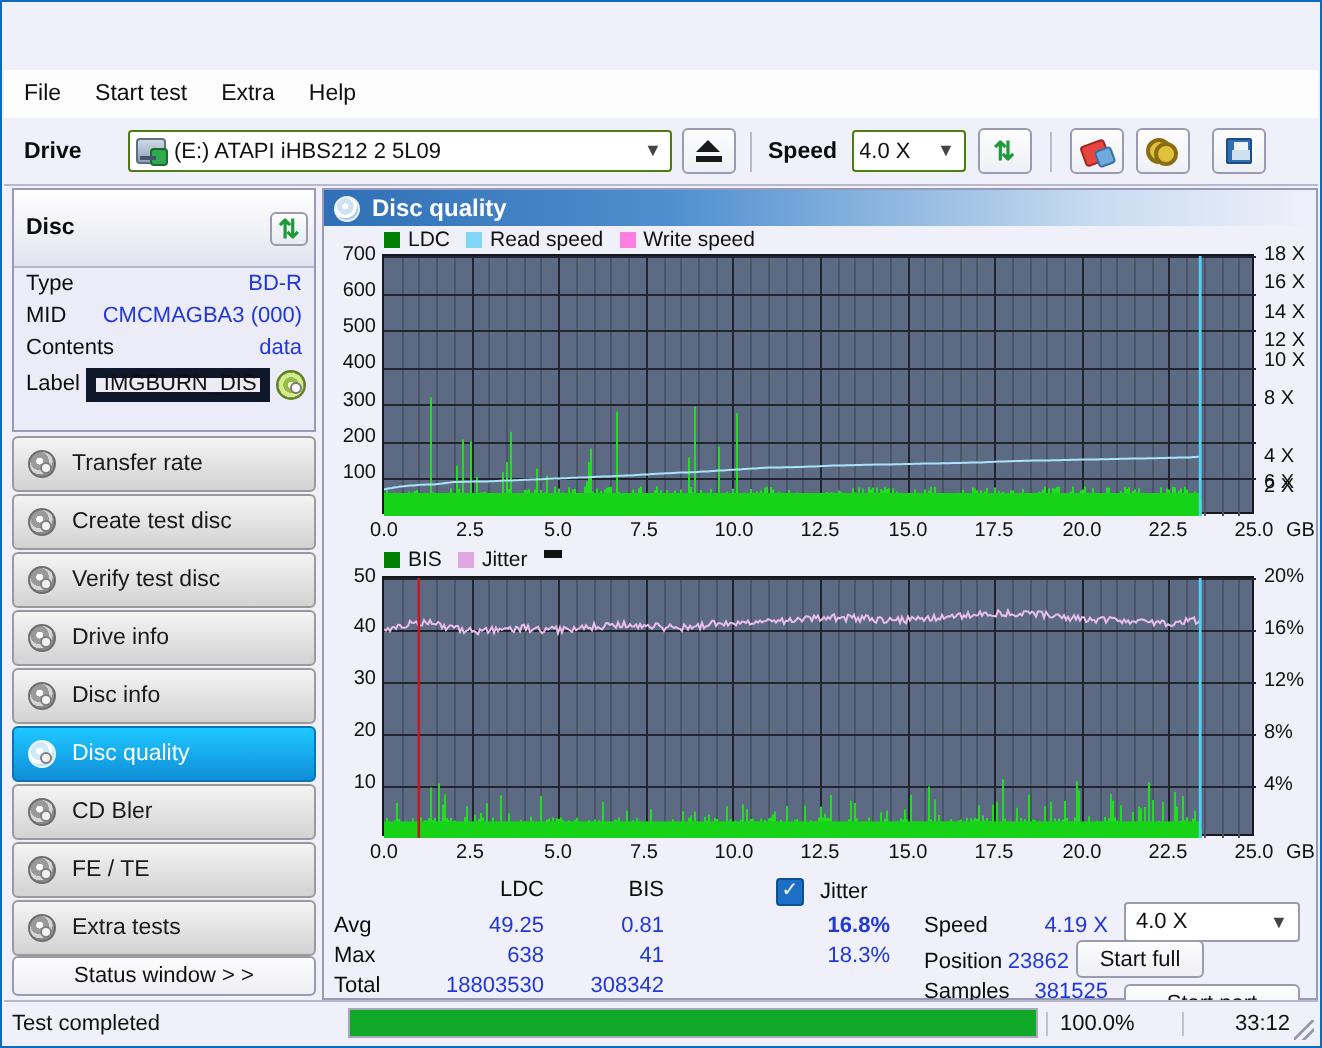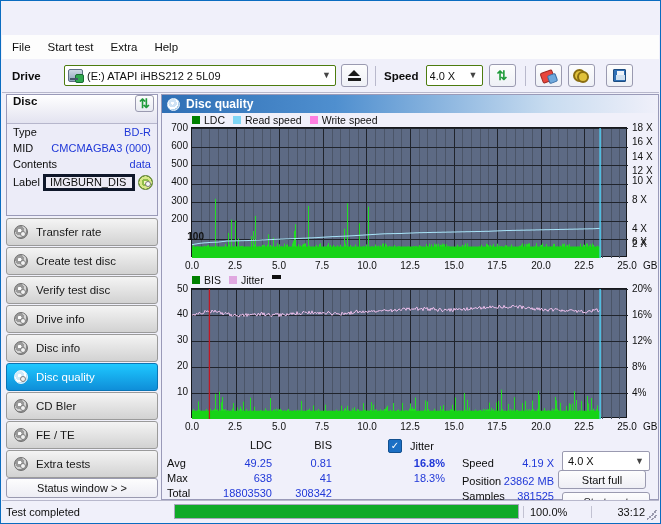--- a/index.html
+++ b/index.html
@@ -102,35 +102,35 @@
   .floppy::after{content:"";position:absolute;left:2px;bottom:1px;width:9px;height:5px;background:#cfe0f0;}
 
   
   .leftcol { position:absolute; left:1px; top:93px; width:158px; height:406px; }
 
   .disc-panel {
     position:absolute; left:4px; top:0; width:152px; height:122px;
     background:#ececf8; border:1px solid #9a9ab8;
   }
   .disc-head {
-    height:29px; background:linear-gradient(#ffffff,#e3e3f0);
+    height:39px; background:linear-gradient(#ffffff,#e3e3f0);
     border-bottom:1px solid #b6b6cc;
-    display:flex;padding:0 3px 0 6px;
+    display:flex;align-items:center;padding:0 3px 0 6px;
   }
   .disc-head .t { font-weight:bold; font-size:11.5px; flex:1; color:#0c0c0c; }
   .disc-head .b {
     width:19px;height:17px;background:linear-gradient(#fdfdfd,#e8eaf2);
     border:1px solid #9a9ab0;border-radius:3px;display:flex;align-items:center;justify-content:center;
   }
   .drow { display:flex; align-items:center; height:16px; padding:0 6px; }
   .dk { color:#0c0c0c; font-size:11px; }
   .dv { flex:1; text-align:right; color:#2038d8; font-size:11px; }
   .labelrow { display:flex; align-items:center; height:20px; padding:0 4px 0 6px; gap:3px; }
   .labelbox {
-    flex:1; height:17px; background:#eceaf4; border:3px solid #0f172a;
+    flex:1; height:17px; background:#eceaf4; border:5px solid #0f172a;
     display:flex;align-items:center;padding-left:4px;color:#101010;font-size:11px;
   }
   .cdicon{width:15px;height:15px;border-radius:50%;
     background:radial-gradient(circle at 50% 50%,#f7f7c8 0 18%,#8fbf4a 19% 42%,#d8e88a 43% 66%,#7aa83c 67% 100%);
     border:1px solid #5d7f2c;position:relative;}
   .cdicon::after{content:"";position:absolute;left:5.5px;top:5.5px;width:4px;height:4px;border-radius:50%;background:#fafafa;border:1px solid #7a7a7a;}
 
   .navlist { position:absolute; left:4px; top:124px; width:152px; }
   .navbtn {
     height:28px; margin-bottom:1px;
@@ -825,21 +825,21 @@
             <line x1="408.1" y1="0" x2="408.1" y2="130" stroke="#4fd2f5" stroke-width="1.4"></line>
           </svg>
       </div>
 
       <div class="axlabel yl" style="left:0;  top:8px;  width:26px;">700</div>
       <div class="axlabel yl" style="left:0;  top:26px; width:26px;">600</div>
       <div class="axlabel yl" style="left:0;  top:44px; width:26px;">500</div>
       <div class="axlabel yl" style="left:0;  top:62px; width:26px;">400</div>
       <div class="axlabel yl" style="left:0;  top:81px; width:26px;">300</div>
       <div class="axlabel yl" style="left:0;  top:99px; width:26px;">200</div>
-      <div class="axlabel yl" style="left:16px;  top:117px;width:26px;font-weight:bold;">100</div>
+      <div class="axlabel yl" style="left:0;  top:117px;width:26px;">100</div>
 
       <div class="axlabel r" style="left:470px; top:8px;">18 X</div>
       <div class="axlabel r" style="left:470px; top:22px;">16 X</div>
       <div class="axlabel r" style="left:470px; top:37px;">14 X</div>
       <div class="axlabel r" style="left:470px; top:51px;">12 X</div>
       <div class="axlabel r" style="left:470px; top:61px;">10 X</div>
       <div class="axlabel r" style="left:470px; top:80px;">8 X</div>
       <div class="axlabel r" style="left:470px; top:95px;margin-top:27px;">6 X</div>
       <div class="axlabel r" style="left:470px; top:109px;">4 X</div>
       <div class="axlabel r" style="left:470px; top:124px;">2 X</div>
@@ -1384,21 +1384,21 @@
 
         <div class="st" style="left:300px; top:18px;">Speed</div>
         <div class="sv" style="left:340px; top:18px; width:52px;">4.19 X</div>
         <div class="rcombo" style="left:400px; top:12px; width:88px;">
           <span class="cv">4.0 X</span>
           <span class="chev">▼</span>
         </div>
 
         <div class="st" style="left:300px; top:36px;">Position</div>
         <div class="sv" style="left:334px; top:36px; width:58px;">23862 MB</div>
-        <div class="rbtn" style="left:396px; top:31px; width:88px; height:19px;">Start full</div>
+        <div class="rbtn" style="left:376px; top:31px; width:64px; height:19px;">Start full</div>
 
         <div class="st" style="left:300px; top:51px;">Samples</div>
         <div class="sv" style="left:334px; top:51px; width:58px;">381525</div>
         <div class="rbtn" style="left:400px; top:53px; width:88px; height:19px;">Start part</div>
       </div>
 
     </div>
   </div>
 
   <div class="statusbar">

